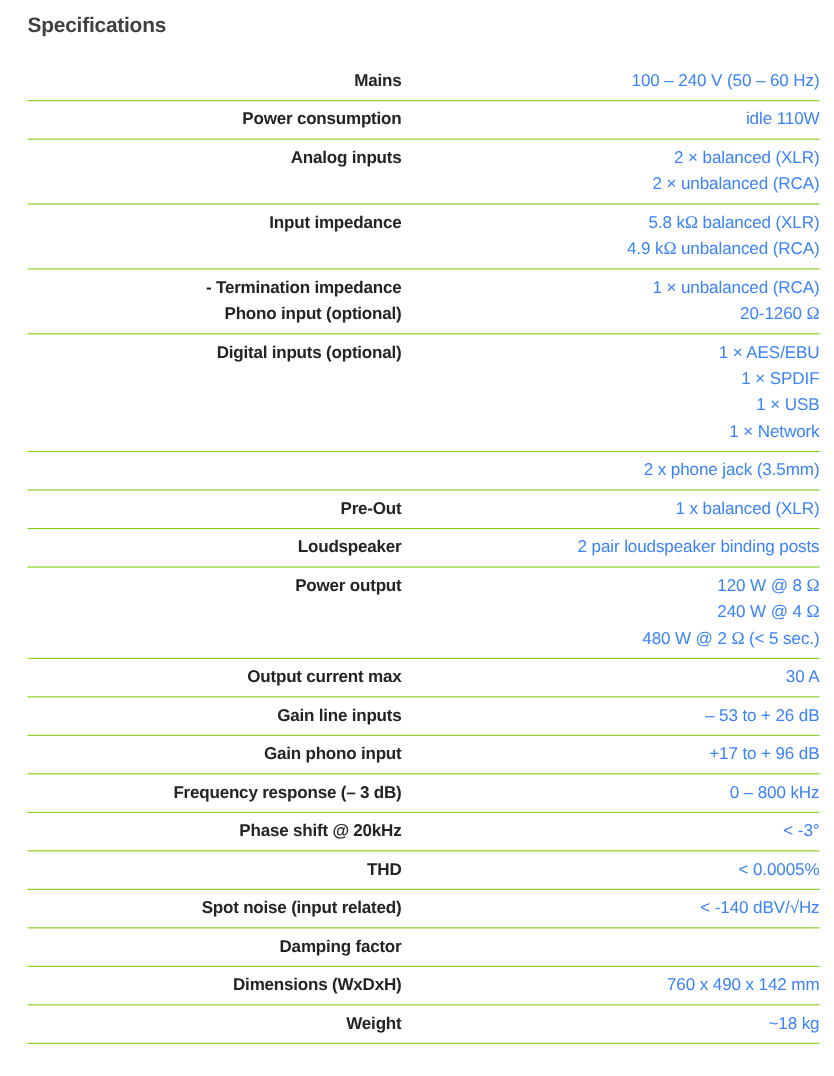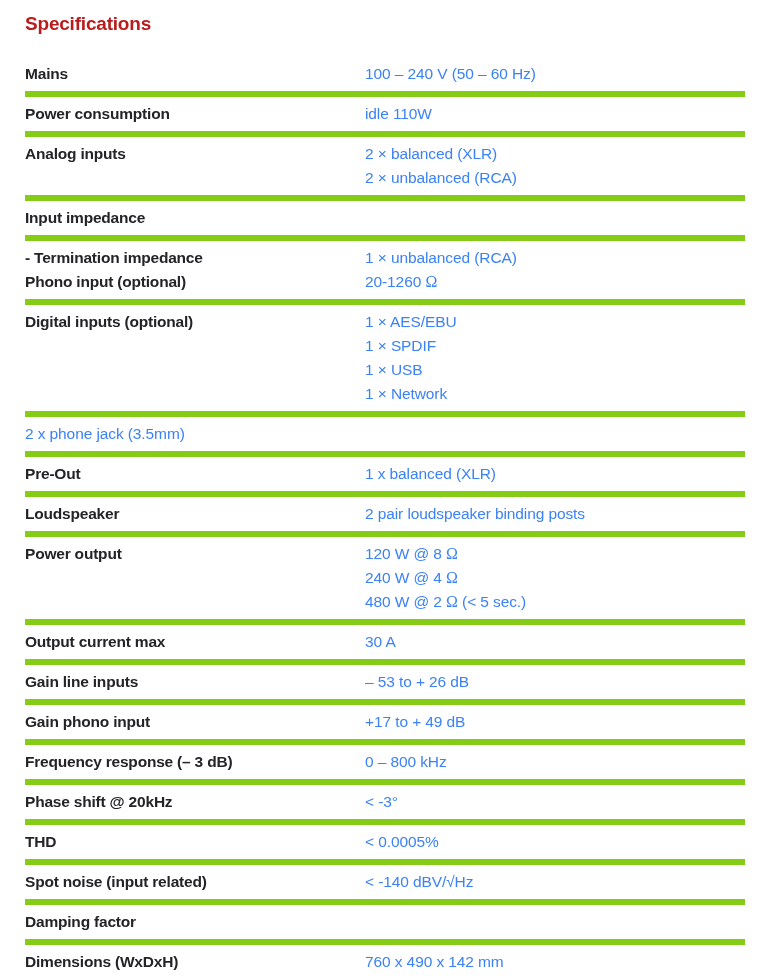--- a/index.html
+++ b/index.html
@@ -12,33 +12,34 @@
     font-family: "Liberation Sans", sans-serif;
     color: #29292d;
     -webkit-font-smoothing: antialiased;
   }
   .page {
     padding: 10px 13px 4px 25px;
   }
   .page-title {
     font-size: 19px;
     font-weight: 700;
-    color: #b91c1c;
+    color: #404040;
     letter-spacing: -0.2px;
     margin: 2px 0 0 0;
     line-height: 24px;
   }
   .spec-table {
     margin-top: 21px;
   }
   .spec-row {
     display: flex;
     align-items: flex-start;
-    border-bottom: 6px solid #84cc16;
+    border-bottom: 1px solid #84cc16;
     padding: 5px 0;
+    text-align: right;
   }
   .spec-label {
     width: 340px;
     flex: 0 0 340px;
     font-size: 15.5px;
     font-weight: 700;
     line-height: 24px;
     letter-spacing: -0.2px;
     color: #242428;
   }
@@ -87,20 +88,24 @@
         </div>
         <div class="spec-values">
           <div class="spec-value-line">2 × balanced (XLR)</div>
           <div class="spec-value-line">2 × unbalanced (RCA)</div>
         </div>
       </div>
       <div class="spec-row">
         <div class="spec-label">
           <div class="spec-label-line">Input impedance</div>
         </div>
+        <div class="spec-values">
+          <div class="spec-value-line">5.8 k<span class="omega">Ω</span> balanced (XLR)</div>
+          <div class="spec-value-line">4.9 k<span class="omega">Ω</span> unbalanced (RCA)</div>
+        </div>
       </div>
       <div class="spec-row">
         <div class="spec-label">
           <div class="spec-label-line">- Termination impedance</div>
           <div class="spec-label-line">Phono input (optional)</div>
         </div>
         <div class="spec-values">
           <div class="spec-value-line">1 × unbalanced (RCA)</div>
           <div class="spec-value-line">20-1260 <span class="omega">Ω</span></div>
         </div>
@@ -161,21 +166,21 @@
         </div>
         <div class="spec-values">
           <div class="spec-value-line">– 53 to + 26 dB</div>
         </div>
       </div>
       <div class="spec-row">
         <div class="spec-label">
           <div class="spec-label-line">Gain phono input</div>
         </div>
         <div class="spec-values">
-          <div class="spec-value-line">+17 to + 49 dB</div>
+          <div class="spec-value-line">+17 to + 96 dB</div>
         </div>
       </div>
       <div class="spec-row">
         <div class="spec-label">
           <div class="spec-label-line">Frequency response (– 3 dB)</div>
         </div>
         <div class="spec-values">
           <div class="spec-value-line">0 – 800 kHz</div>
         </div>
       </div>

